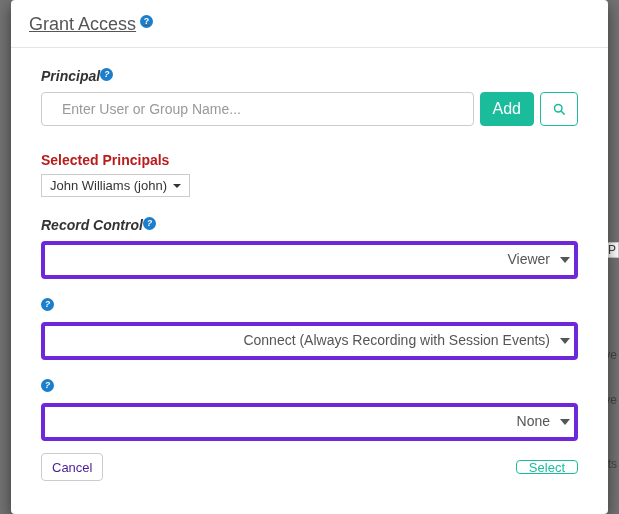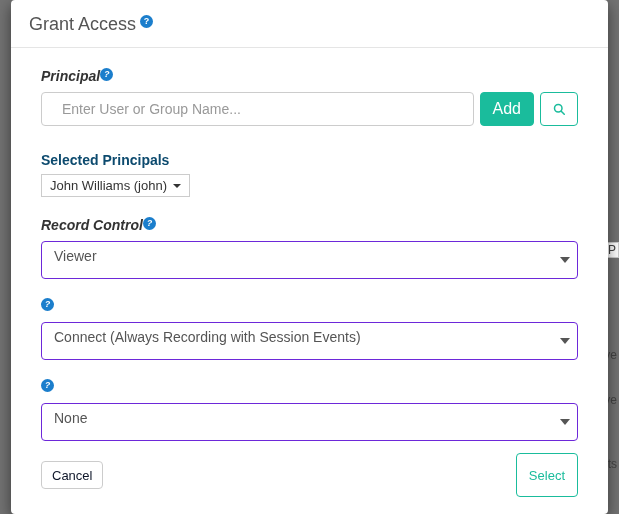--- a/index.html
+++ b/index.html
@@ -32,21 +32,21 @@
     border-radius: 4px;
     box-shadow: 0 5px 15px rgba(0,0,0,0.5);
     display: flex; flex-direction: column;
   }
   .modal-header {
     padding: 14px 18px 12px 18px;
     border-bottom: 1px solid #e5e5e5;
   }
   .modal-title {
     font-size: 18px; font-weight: 500; color: #555;
-    display: inline-flex; align-items: center; gap: 4px;
+    display: inline-flex; align-items: center; gap: 4px; text-decoration: underline;
   }
   .modal-body {
     padding: 20px 30px 12px 30px;
     flex: 1;
     overflow: auto;
   }
   .field-label {
     font-size: 14px; font-weight: 700; color: #333;
     display: inline-flex; align-items: flex-end; gap: 0;
     margin-bottom: 8px;
@@ -89,21 +89,21 @@
   }
   .btn-add {
     background: #1abc9c; border-color: #1abc9c; color: #fff;
     min-width: 48px;
   }
   .btn-search {
     background: #fff; color: #1abc9c; border: 1px solid #1abc9c;
     width: 38px;
   }
   .sub-label {
-    font-size: 14px; font-weight: 700; color: #0c4a6e;
+    font-size: 14px; font-weight: 700; color: #b91c1c;
     margin-bottom: 6px;
     margin-top: 24px;
   }
   .chip {
     display: inline-flex; align-items: center; gap: 6px;
     background: #fff;
     border: 1px solid #ccc;
     border-radius: 0;
     padding: 3px 8px;
     font-size: 13px; color: #333;
@@ -116,48 +116,49 @@
     border-right: 4px solid transparent;
     border-top: 4px solid #333;
     display: inline-block;
   }
   .select-block { margin-bottom: 18px; }
   .select {
     width: 100%;
     height: 38px;
     padding: 6px 24px 6px 12px;
     font-size: 14px; color: #555;
-    border: 1px solid #6d28d9;
+    border: 4px solid #6d28d9;
     border-radius: 4px;
     background: #fff;
     appearance: none;
     -webkit-appearance: none;
     position: relative;
+    text-align: right;
   }
   .select-wrap { position: relative; }
   .select-caret {
     position: absolute; right: 8px; top: 50%; transform: translateY(-50%);
     width: 0; height: 0;
     border-left: 5px solid transparent;
     border-right: 5px solid transparent;
     border-top: 6px solid #555;
     pointer-events: none;
   }
   .modal-footer {
     border-top: 0;
     padding: 2px 30px 22px 30px;
     display: flex; justify-content: space-between; align-items: center;
   }
   .btn-cancel {
-    background: #fff; border: 1px solid #ccc; color: #0f172a;
+    background: #fff; border: 1px solid #ccc; color: #4c1d95;
     height: 28px; padding: 0 10px; font-size: 13px;
   }
   .btn-select {
     background: #fff; border: 1px solid #1abc9c; color: #1abc9c;
-    height: 44px; padding: 0 12px; font-size: 13px;
+    height: 14px; padding: 0 12px; font-size: 13px;
   }
   .search-svg { width: 14px; height: 14px; display: block; }
 </style>
 </head>
 <body>
 
 <div class="backdrop">
 
   <span class="bg-hint" style="top:242px">P</span>
   <span class="bg-hint" style="top:348px;border:0;background:transparent">ve</span>

